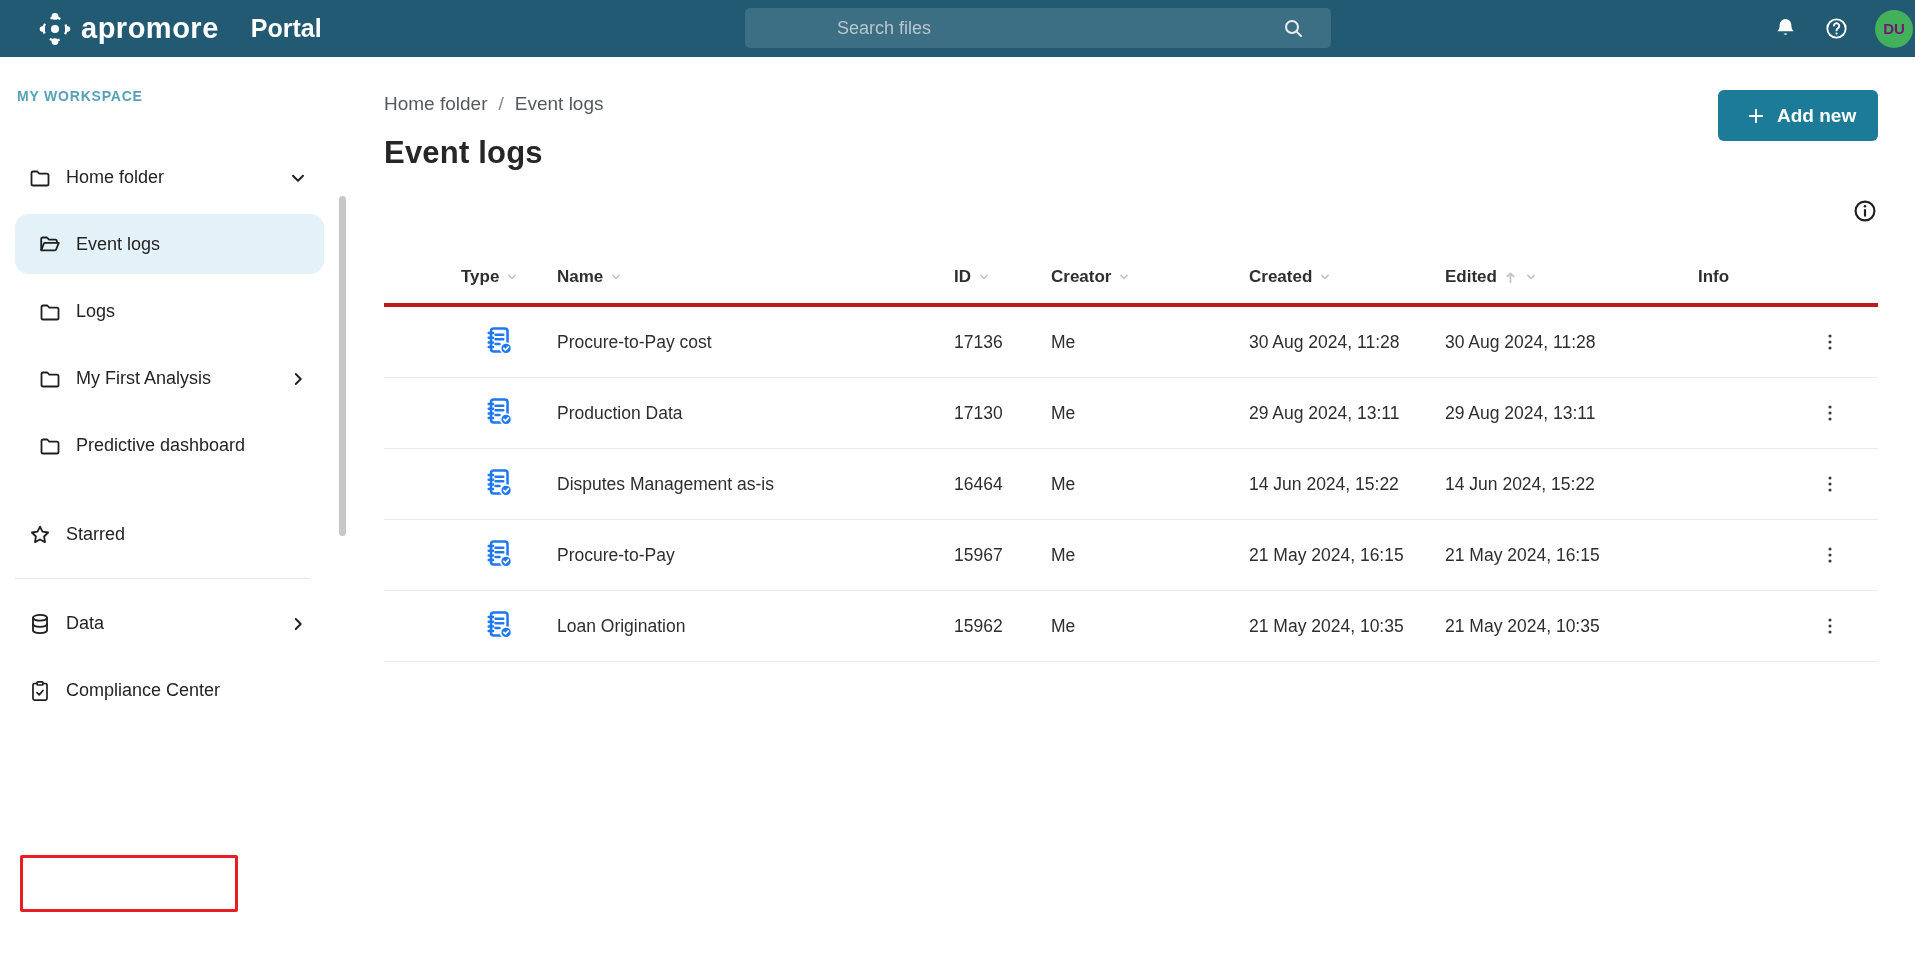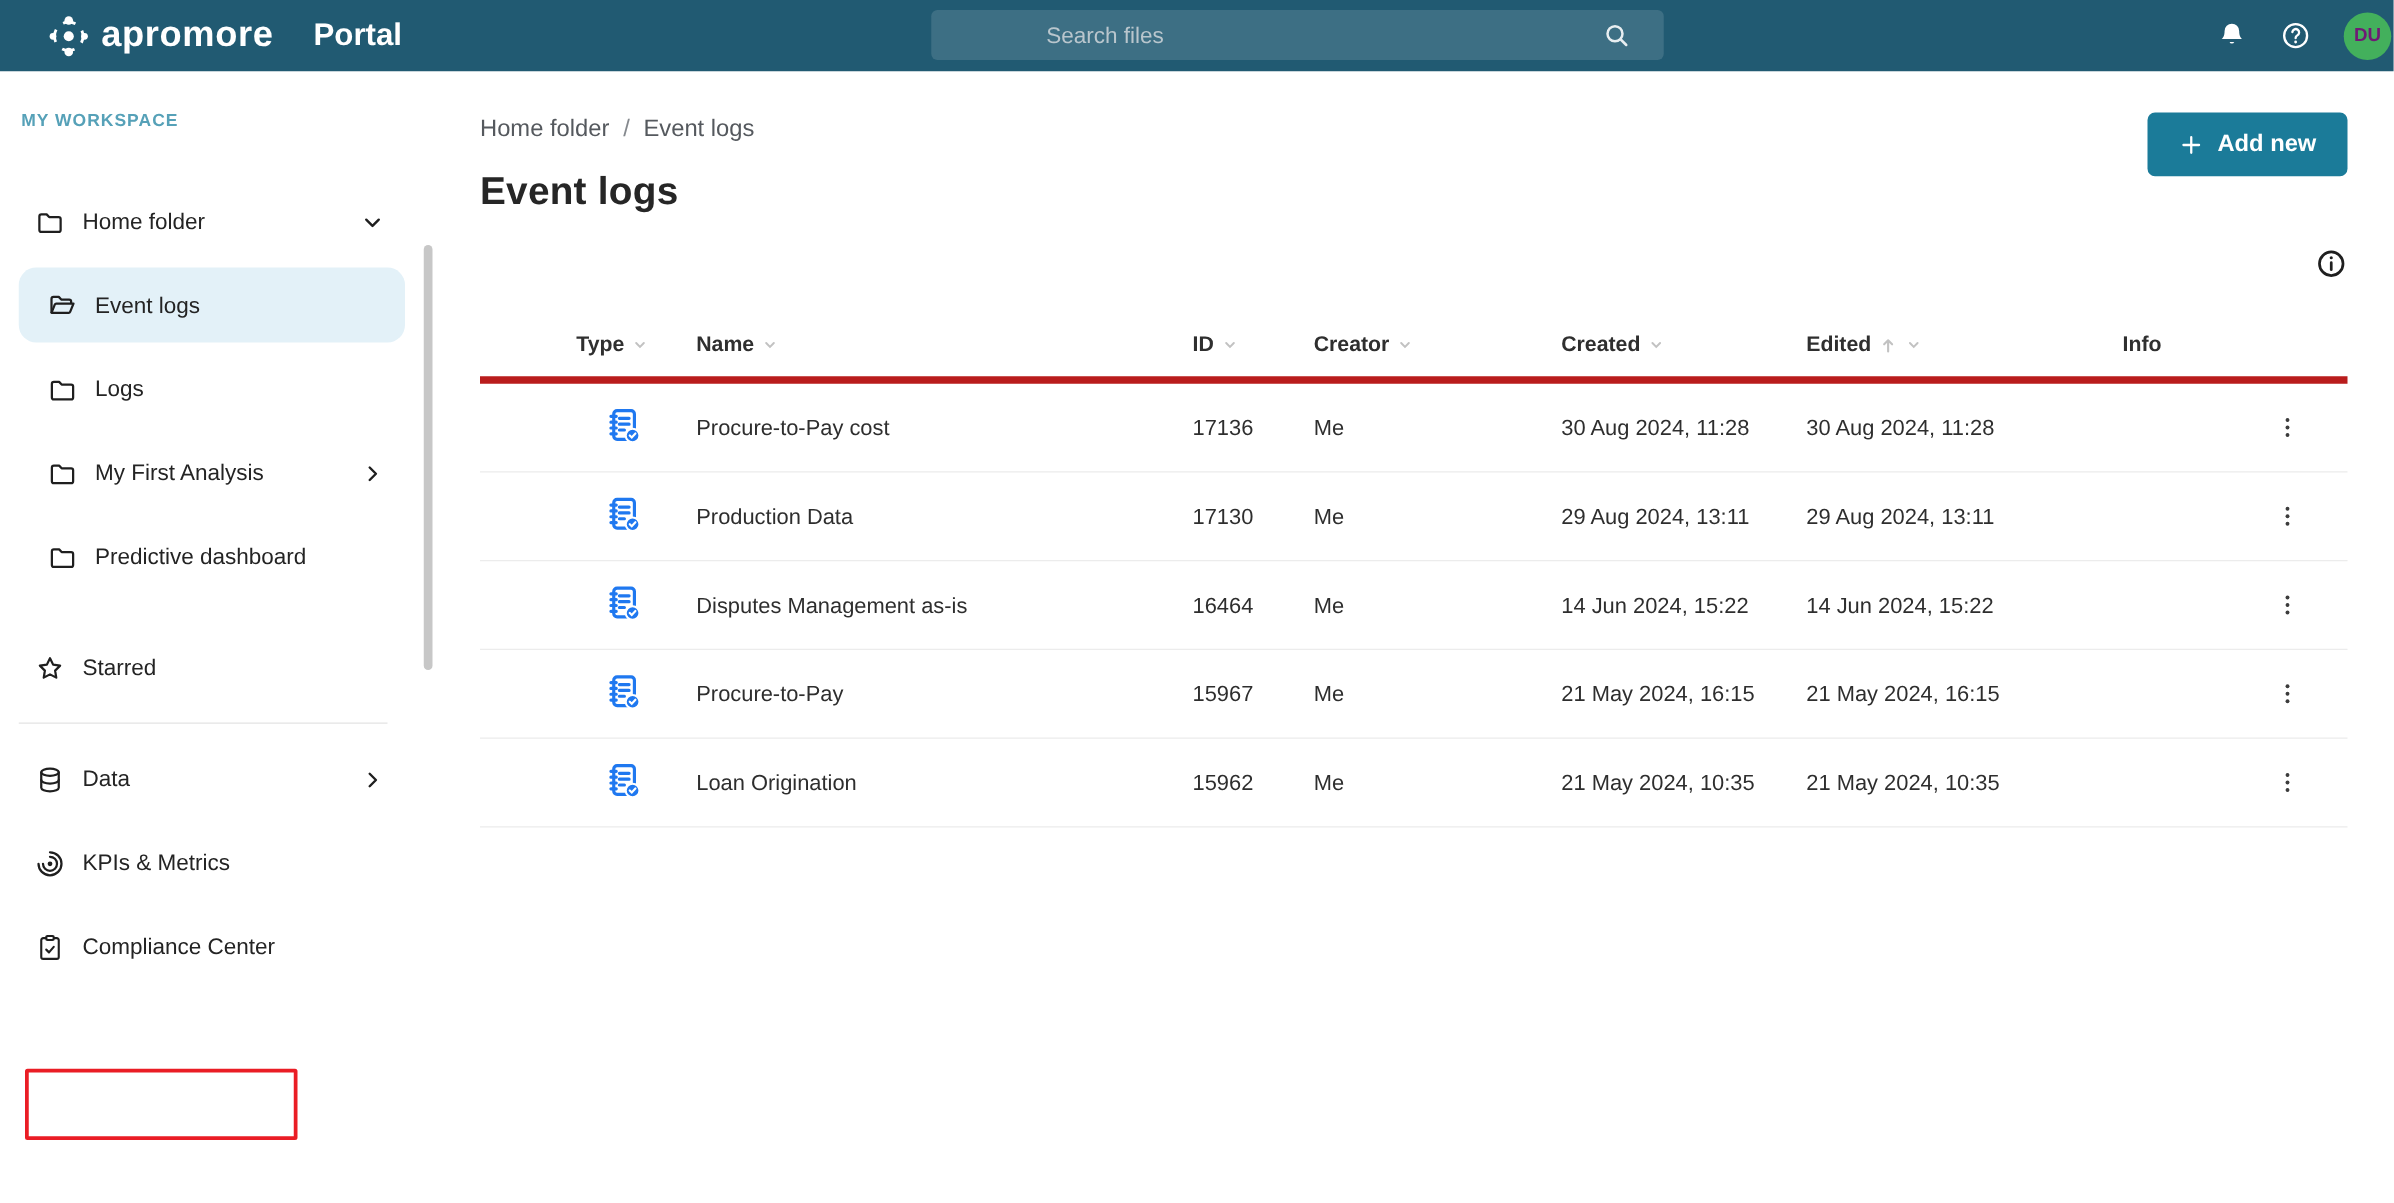--- a/index.html
+++ b/index.html
@@ -48,29 +48,29 @@
 
   
   .main { flex:1; position:relative; padding:0 37px 0 59px; }
   .breadcrumb { margin-top:36px; font-size:19px; color:#55595e; display:flex; gap:11px; align-items:center; }
   .crumb { cursor:pointer; }
   .crumb-sep { color:#85898e; }
   .page-title { margin-top:20px; font-size:31px; font-weight:800; color:#262626; letter-spacing:.2px; }
   .add-new-btn { position:absolute; top:33px; right:37px; width:160px; height:51px;
                  background:var(--accent-teal,#1b7b99); border:none; border-radius:6px; color:#fff;
                  font-size:19px; font-weight:700; font-family:inherit; display:flex; align-items:center;
-                 justify-content:center; gap:11px; cursor:pointer; }
+                 gap:11px; cursor:pointer;padding-left:28px; }
   .plus-icon { width:20px; height:20px; }
   .info-row { margin-top:27px; height:26px; display:flex; justify-content:flex-end; }
   .table-info-icon { width:26px; height:26px; color:#1f1f1f; cursor:pointer; }
 
   
   .files-table { margin-top:27px; }
   .t-row { display:flex; align-items:center; }
-  .t-head { height:56px; border-bottom:6px solid #b91c1c; }
+  .t-head { height:56px; border-bottom:4px solid #b91c1c; }
   .t-body-row { height:71px; border-bottom:1px solid #ececec; }
   .row-lead { width:77px; flex:0 0 77px; }
   .col-type    { width:96px;  flex:0 0 96px; }
   .col-name    { width:397px; flex:0 0 397px; }
   .col-id      { width:97px;  flex:0 0 97px; }
   .col-creator { width:198px; flex:0 0 198px; }
   .col-created { width:196px; flex:0 0 196px; }
   .col-edited  { width:253px; flex:0 0 253px; }
   .col-info    { flex:1; }
   .head-cell { display:flex; align-items:center; gap:6px; font-size:17px; font-weight:700; color:#2f2f2f; cursor:pointer; }
@@ -188,28 +188,20 @@
           <ellipse cx="12" cy="5.8" rx="7" ry="2.9"></ellipse>
           <path d="M5 5.8v12.4c0 1.6 3.1 2.9 7 2.9s7-1.3 7-2.9V5.8"></path>
           <path d="M5 12c0 1.6 3.1 2.9 7 2.9s7-1.3 7-2.9"></path>
         </svg>
         <span class="side-label">Data</span>
         <svg class="side-chevron" viewBox="0 0 24 24" fill="none" stroke="currentColor" stroke-width="2.3" stroke-linecap="round" stroke-linejoin="round">
           <path d="M9.3 6l6 6-6 6"></path>
         </svg>
       </div>
 
-      <div class="side-item">
-        <svg class="side-icon" viewBox="0 0 24 24" fill="none" stroke="currentColor" stroke-width="1.8" stroke-linecap="round">
-          <circle cx="12" cy="12" r="1.9" fill="currentColor" stroke="none"></circle>
-          <path d="M12 6.4a5.6 5.6 0 1 1-5.6 5.6"></path>
-          <path d="M12 2.8A9.2 9.2 0 1 1 2.8 12"></path>
-        </svg>
-        <span class="side-label">KPIs &amp; Metrics</span>
-      </div>
 
       <div class="side-item">
         <svg class="side-icon" viewBox="0 0 24 24" fill="none" stroke="currentColor" stroke-width="1.7" stroke-linecap="round" stroke-linejoin="round">
           <path d="M9 4.5H6.6c-.9 0-1.6.7-1.6 1.6v13.4c0 .9.7 1.6 1.6 1.6h10.8c.9 0 1.6-.7 1.6-1.6V6.1c0-.9-.7-1.6-1.6-1.6H15"></path>
           <rect x="9" y="2.8" width="6" height="3.2" rx="1"></rect>
           <path d="M9 13.7l2.2 2.2 3.8-4.4"></path>
         </svg>
         <span class="side-label">Compliance Center</span>
       </div>
     </div>

